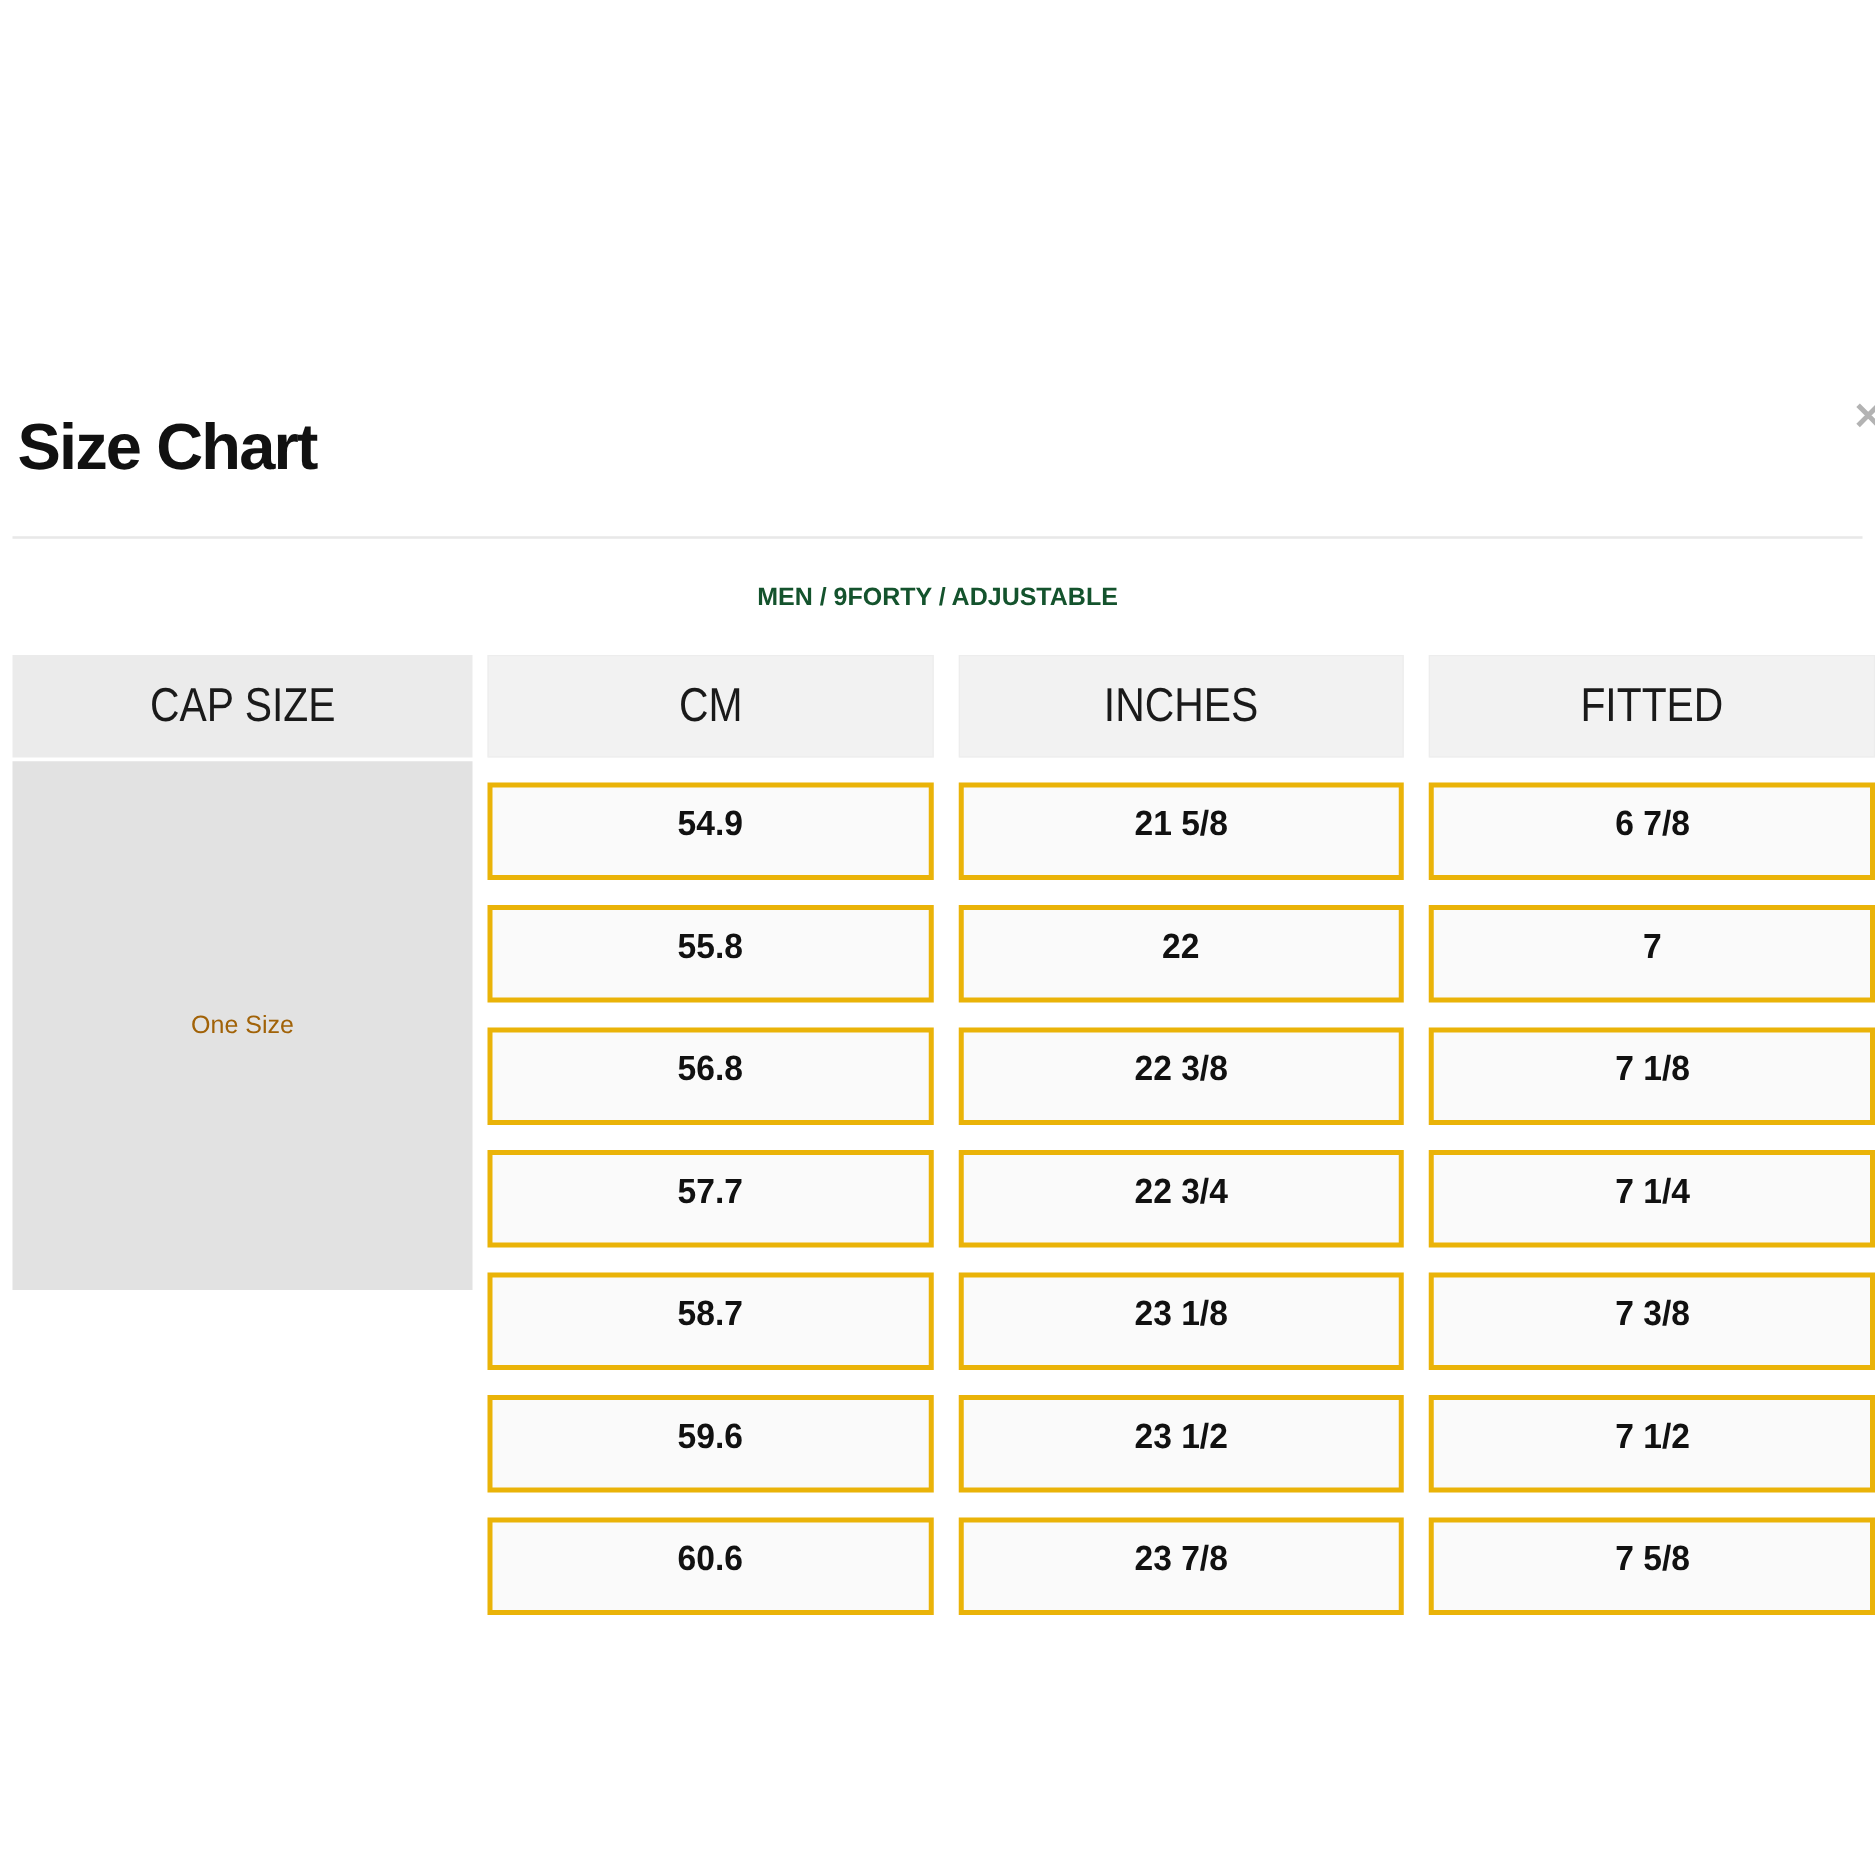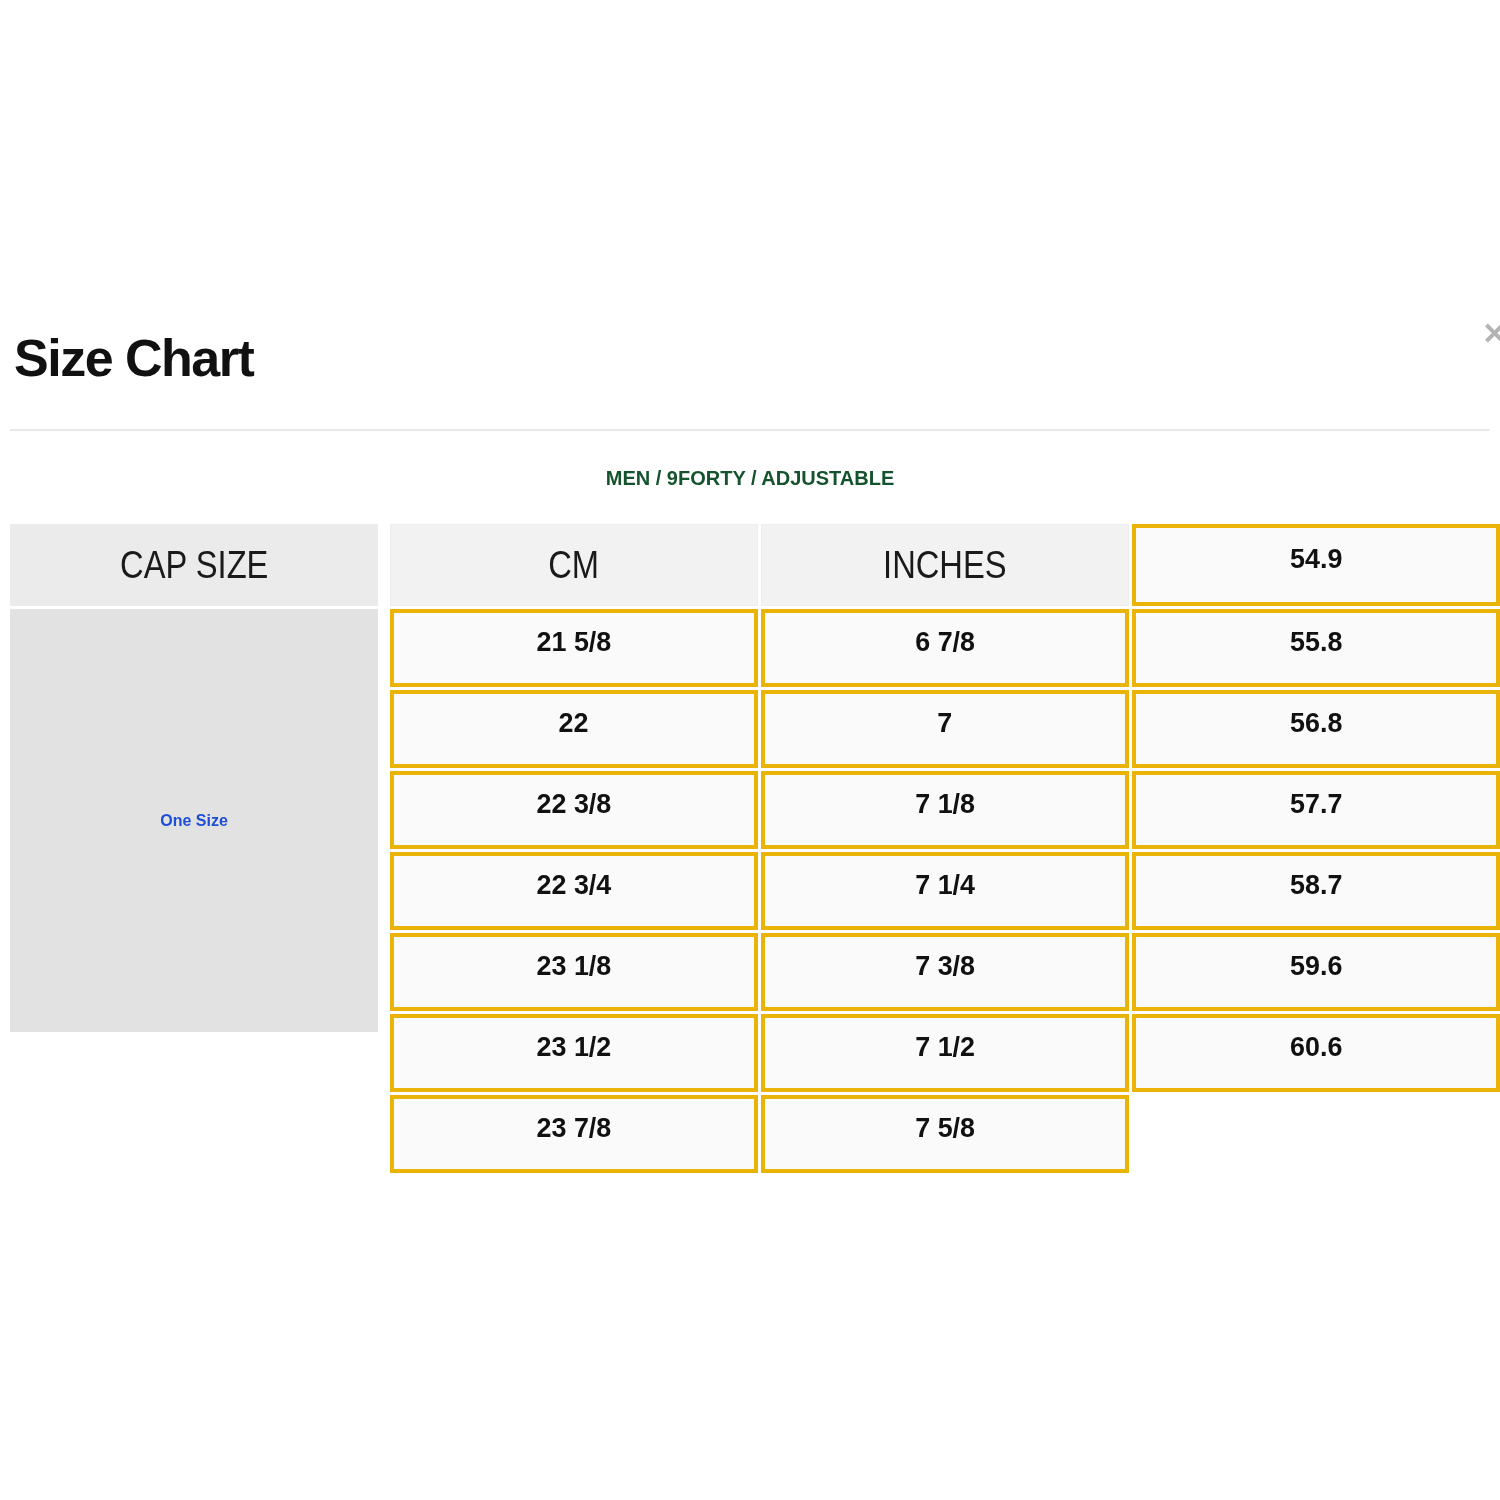--- a/index.html
+++ b/index.html
@@ -24,31 +24,31 @@
   .cap-col { width: 368px; display: flex; flex-direction: column; gap: 3px; flex: none; }
   .cap-header { height: 82px; background: #ebebeb; display: flex; align-items: center;
     justify-content: center; }
   .cap-body { flex: 1; background: #e2e2e2; display: flex; align-items: center;
     justify-content: center; }
 
   .col-gutter { width: 12px; flex: none; }
 
   
   .data-grid { flex: 1; display: grid; grid-template-columns: repeat(3, 1fr);
-    grid-template-rows: 82px repeat(7, 78px); gap: 3px; }
+    grid-template-rows: 82px repeat(7, 78px); gap: 20px; }
   .th { background: #f2f2f2; border: 1px solid #ededed; display: flex;
     align-items: center; justify-content: center; }
   .td { background: #fafafa; border: 4px solid #eab308; display: flex;
     align-items: center; justify-content: center; padding-bottom: 12px; }
 
   .head-text { font-size: 38px; font-weight: 400; color: #1a1a1a;
     display: inline-block; transform: scaleX(0.86); white-space: nowrap; }
   .val-text { font-size: 28px; font-weight: 700; color: #111111;
     display: inline-block; transform: scaleX(0.96); white-space: nowrap; }
-  .one-size-text { font-size: 16px; font-weight: 700; color: #1d4ed8; }
+  .one-size-text { font-size: 20px; font-weight: 400; color: #a16207; }
 </style>
 </head>
 <body>
 
 <button class="close-btn">
   <span>✕</span>
 </button>
 
 <h1 class="page-title">Size Chart</h1>
 
@@ -68,20 +68,23 @@
   </div>
 
   <div class="col-gutter"></div>
 
   <div class="data-grid">
     <div class="th">
       <span class="head-text">CM</span>
     </div>
     <div class="th">
       <span class="head-text">INCHES</span>
+    </div>
+    <div class="th">
+      <span class="head-text">FITTED</span>
     </div>
 
     <div class="td">
         <span class="val-text">54.9</span>
       </div>
     <div class="td">
         <span class="val-text">21 5/8</span>
       </div>
     <div class="td">
         <span class="val-text">6 7/8</span>

